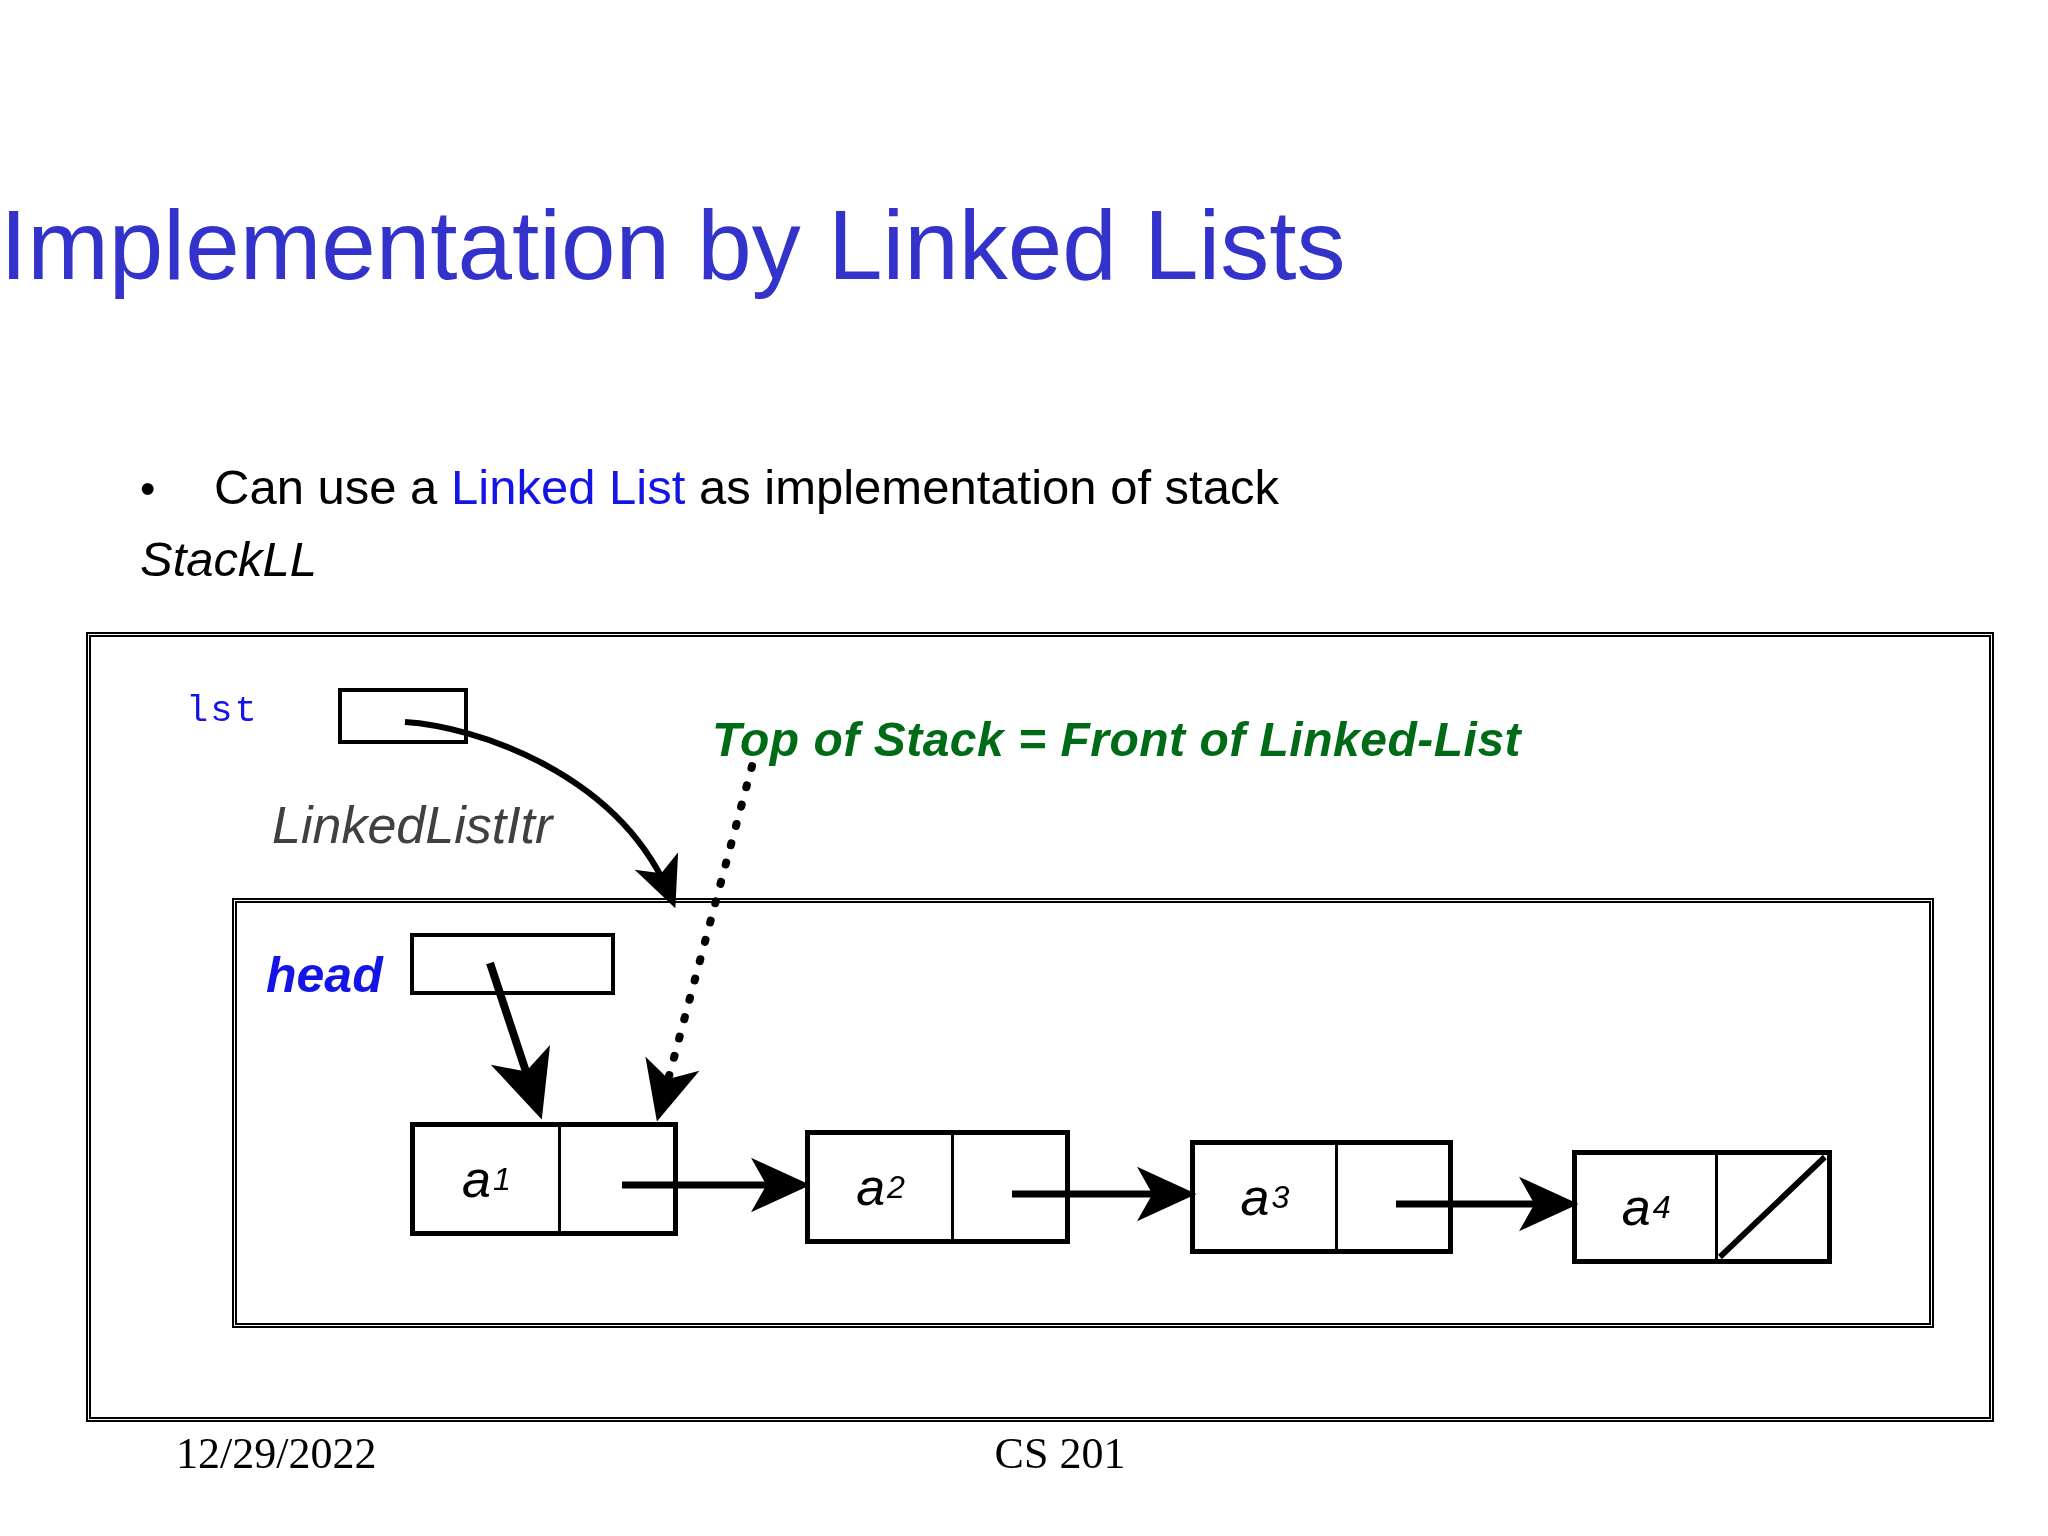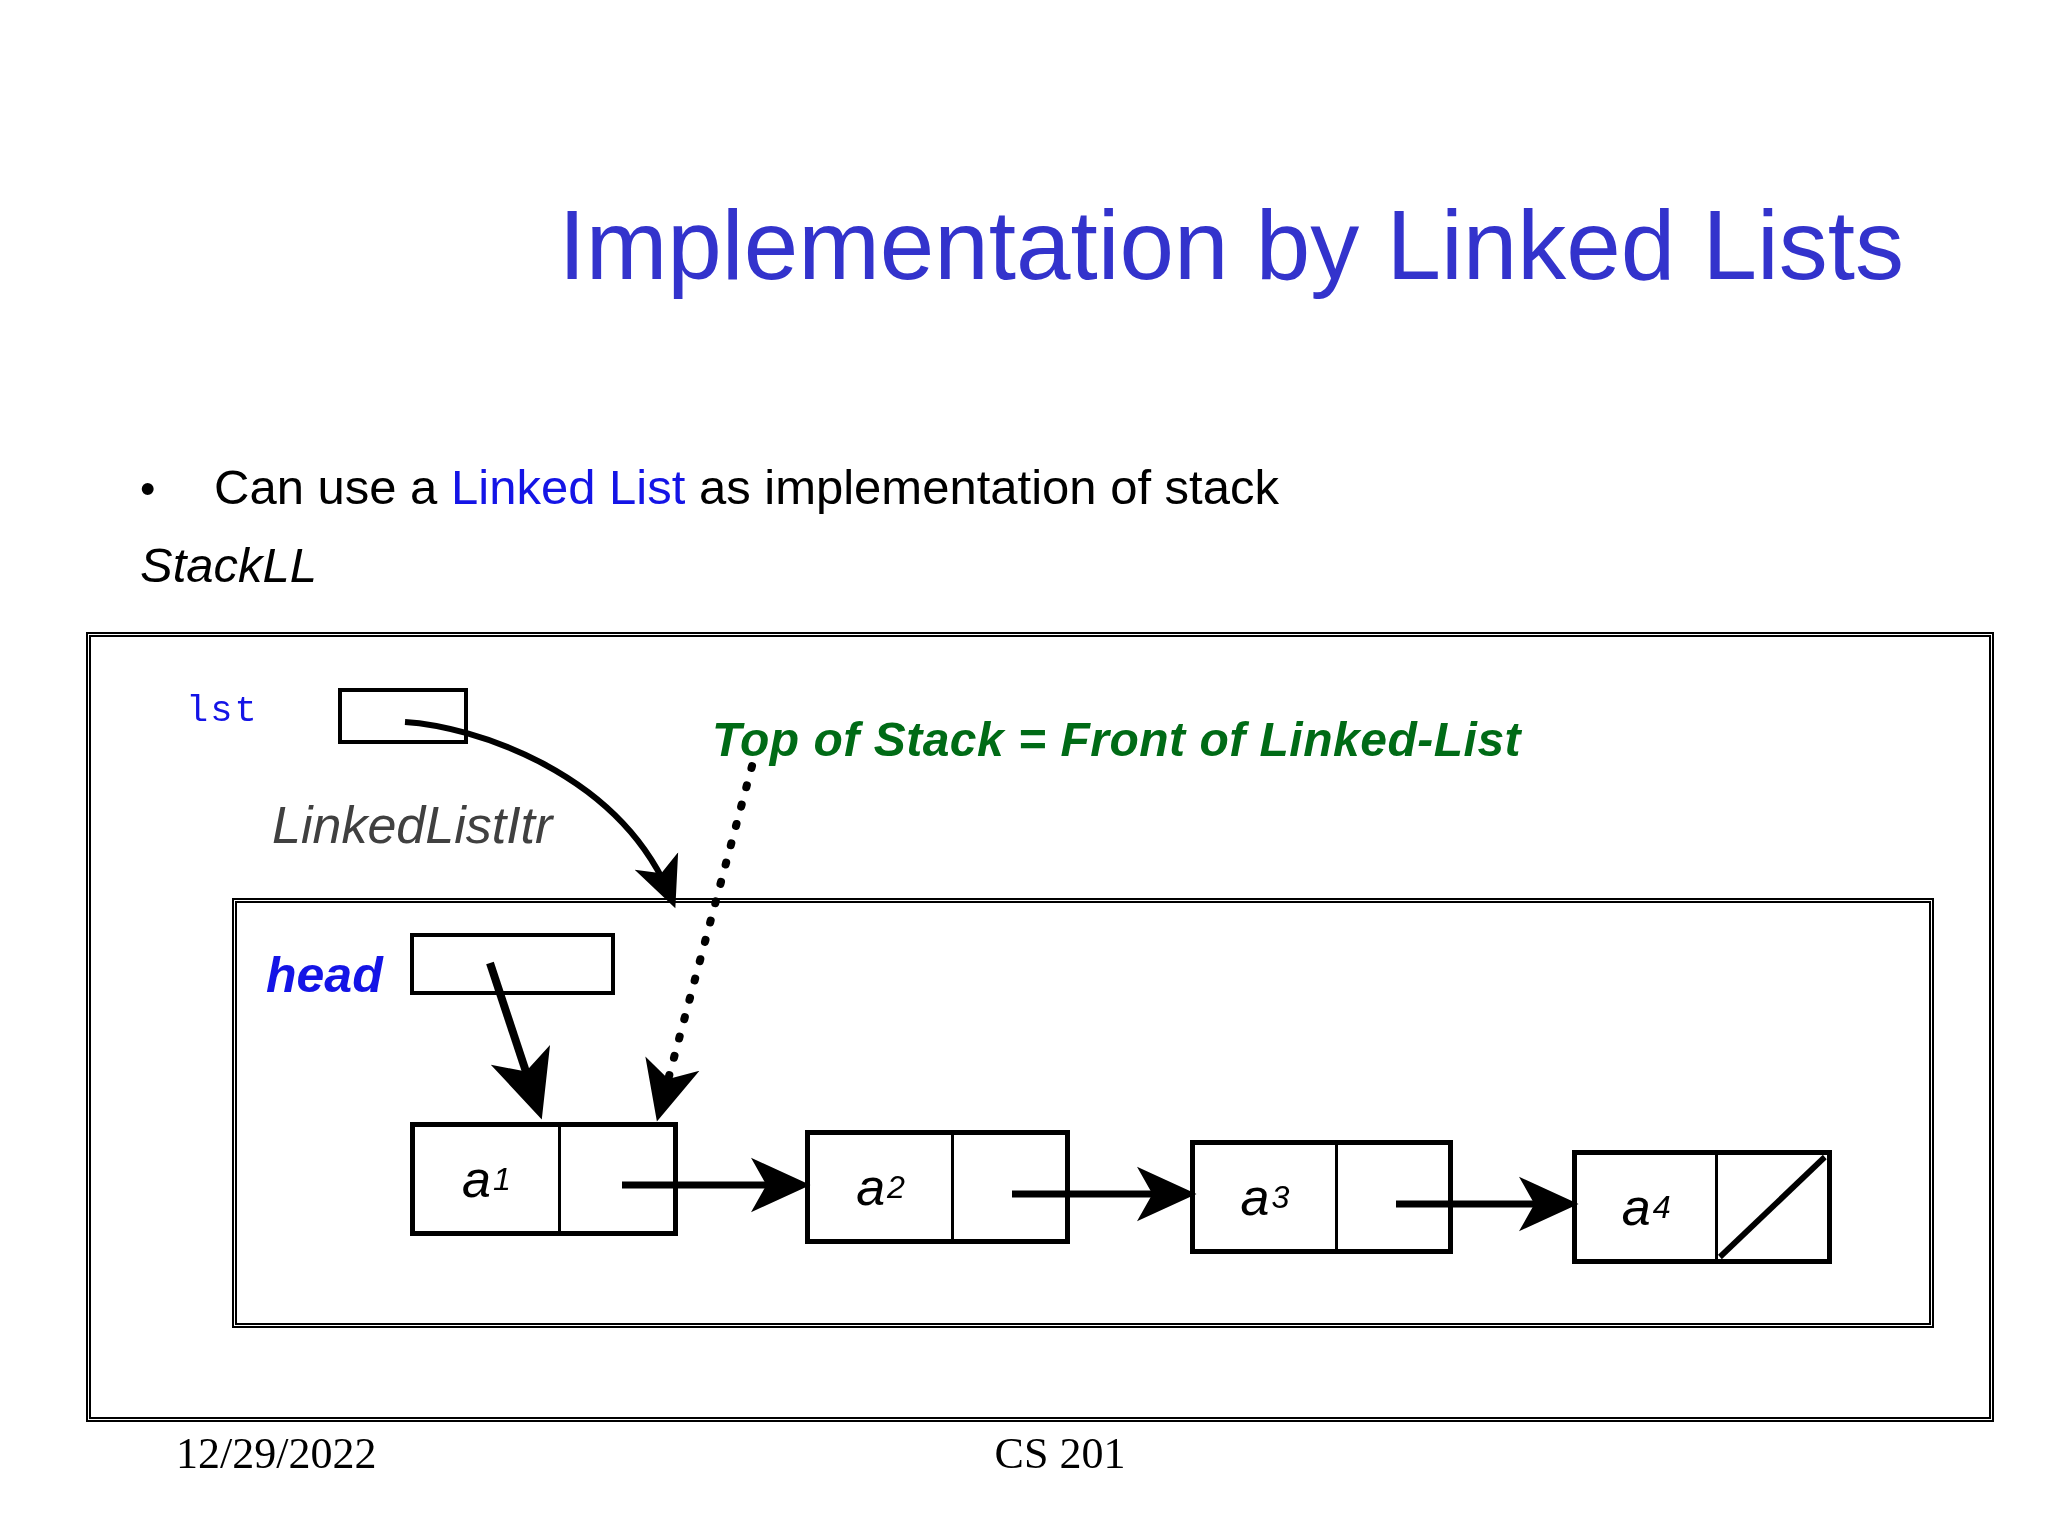--- a/index.html
+++ b/index.html
@@ -14,21 +14,21 @@
     overflow: hidden;
     font-family: "Liberation Sans", sans-serif;
   }
 
   
   #slide-title {
     position: absolute;
     left: 0;
     top: 196px;
     width: 1904px;
-    text-align: right;
+    text-align: left;
     font-family: "Liberation Sans", sans-serif;
     font-size: 98px;
     line-height: 1.0;
     color: #3333CC;
     white-space: nowrap;
   }
 
   
   #body-text {
     position: absolute;
@@ -45,21 +45,21 @@
   }
   #bullet-marker {
     display: inline-block;
     width: 74px;
     font-size: 44px;
   }
   .kw-blue { color: #1414E6; }
   #stackll-line {
     display: block;
     font-style: italic;
-    margin-top: 18px;
+    margin-top: 12px;
   }
 
   
   #diagram-outer {
     position: absolute;
     left: 86px;
     top: 632px;
     width: 1908px;
     height: 790px;
     border: 5px double #000000;

